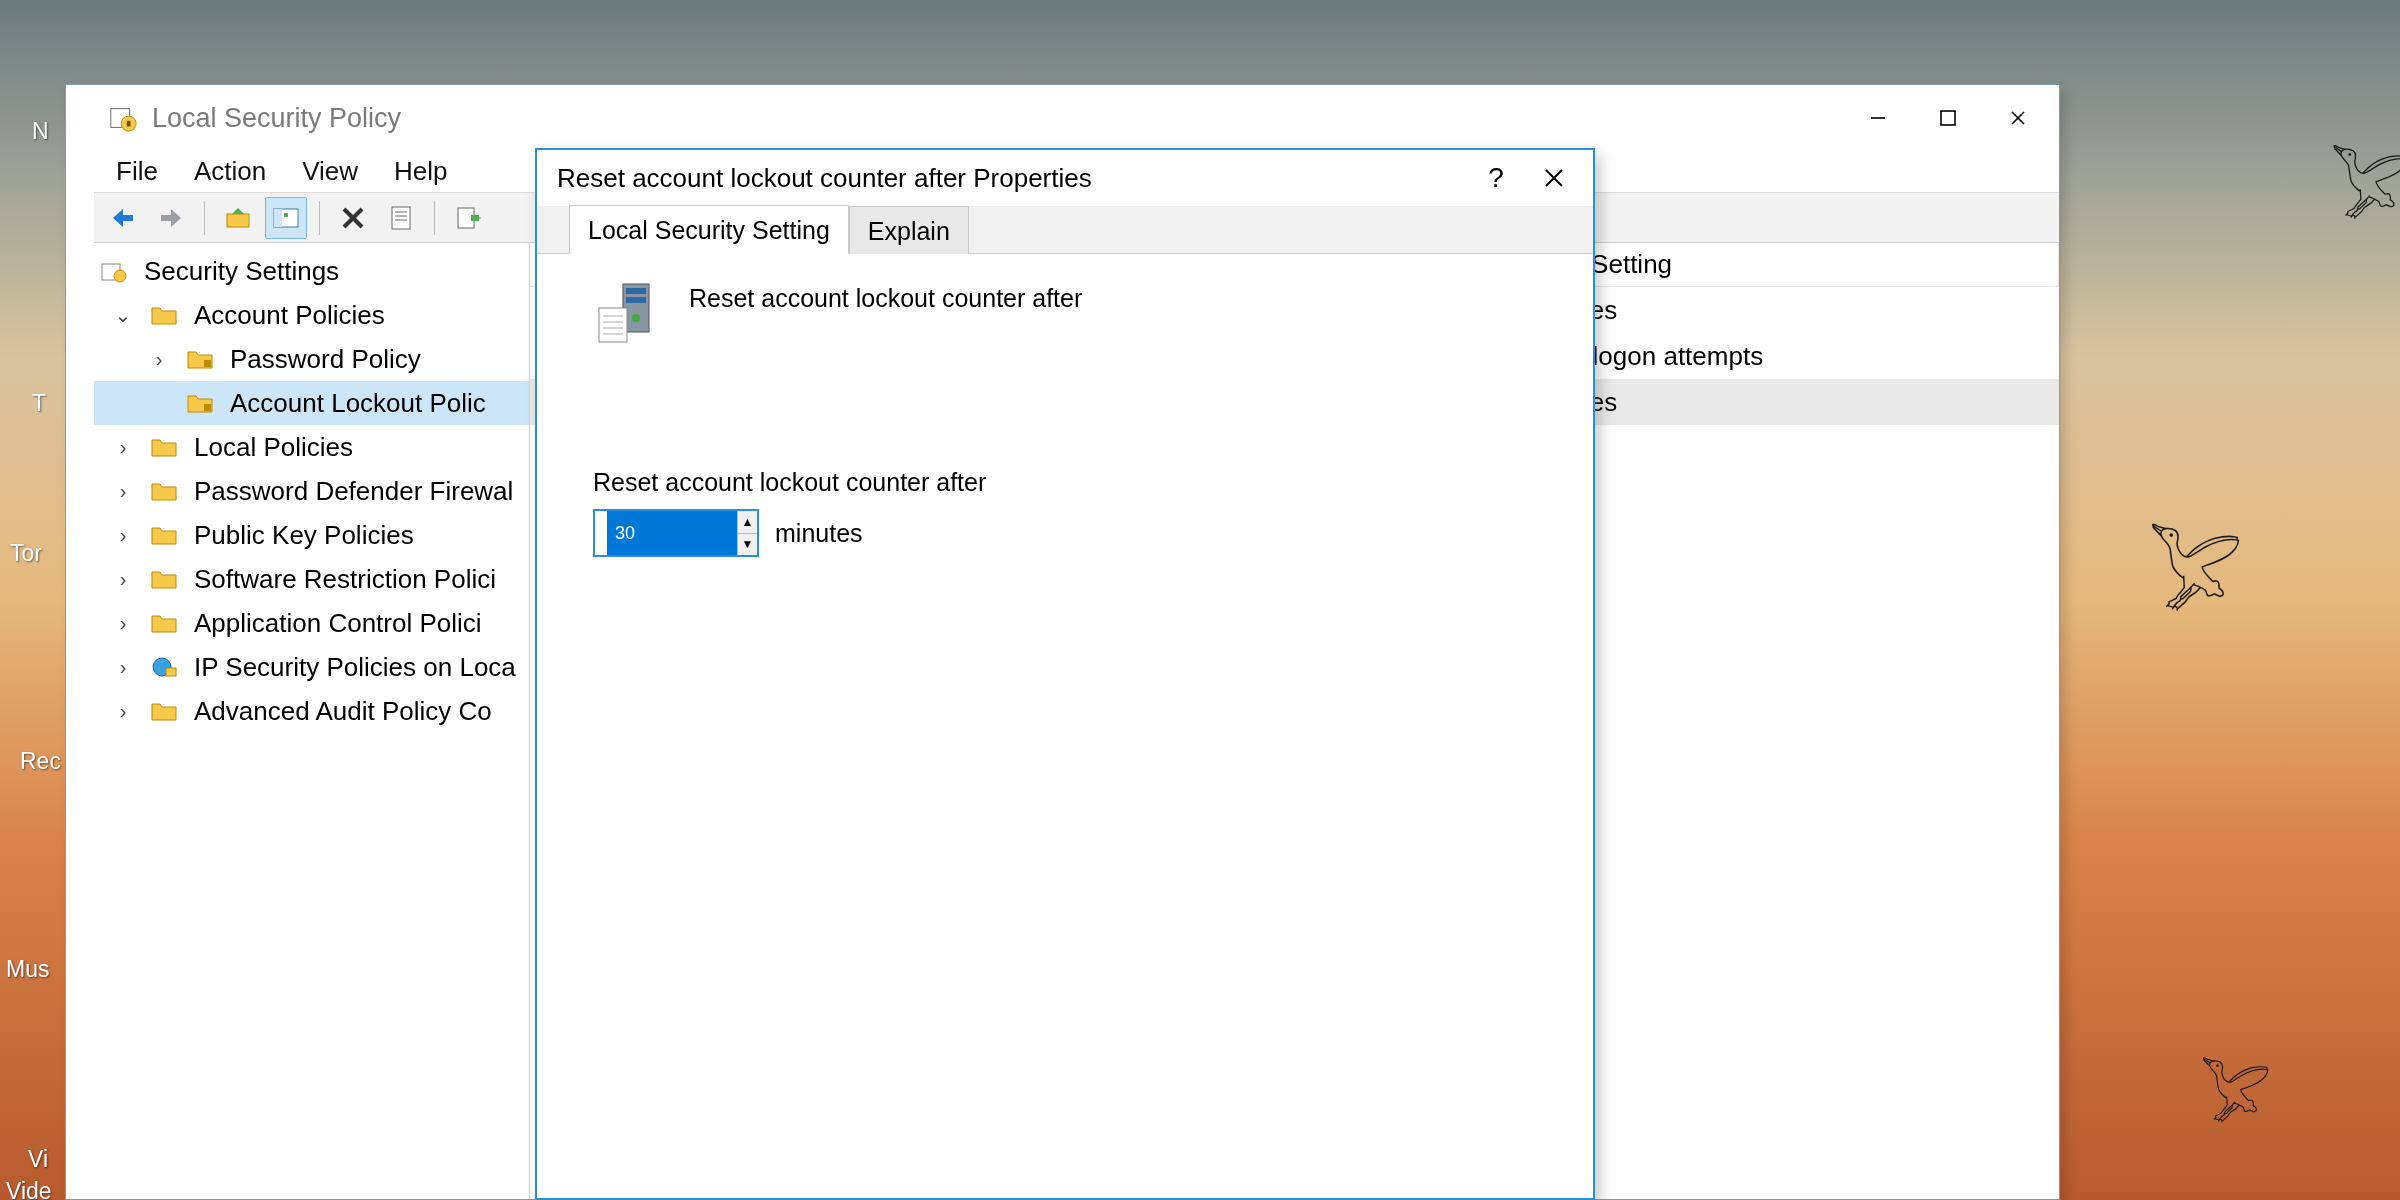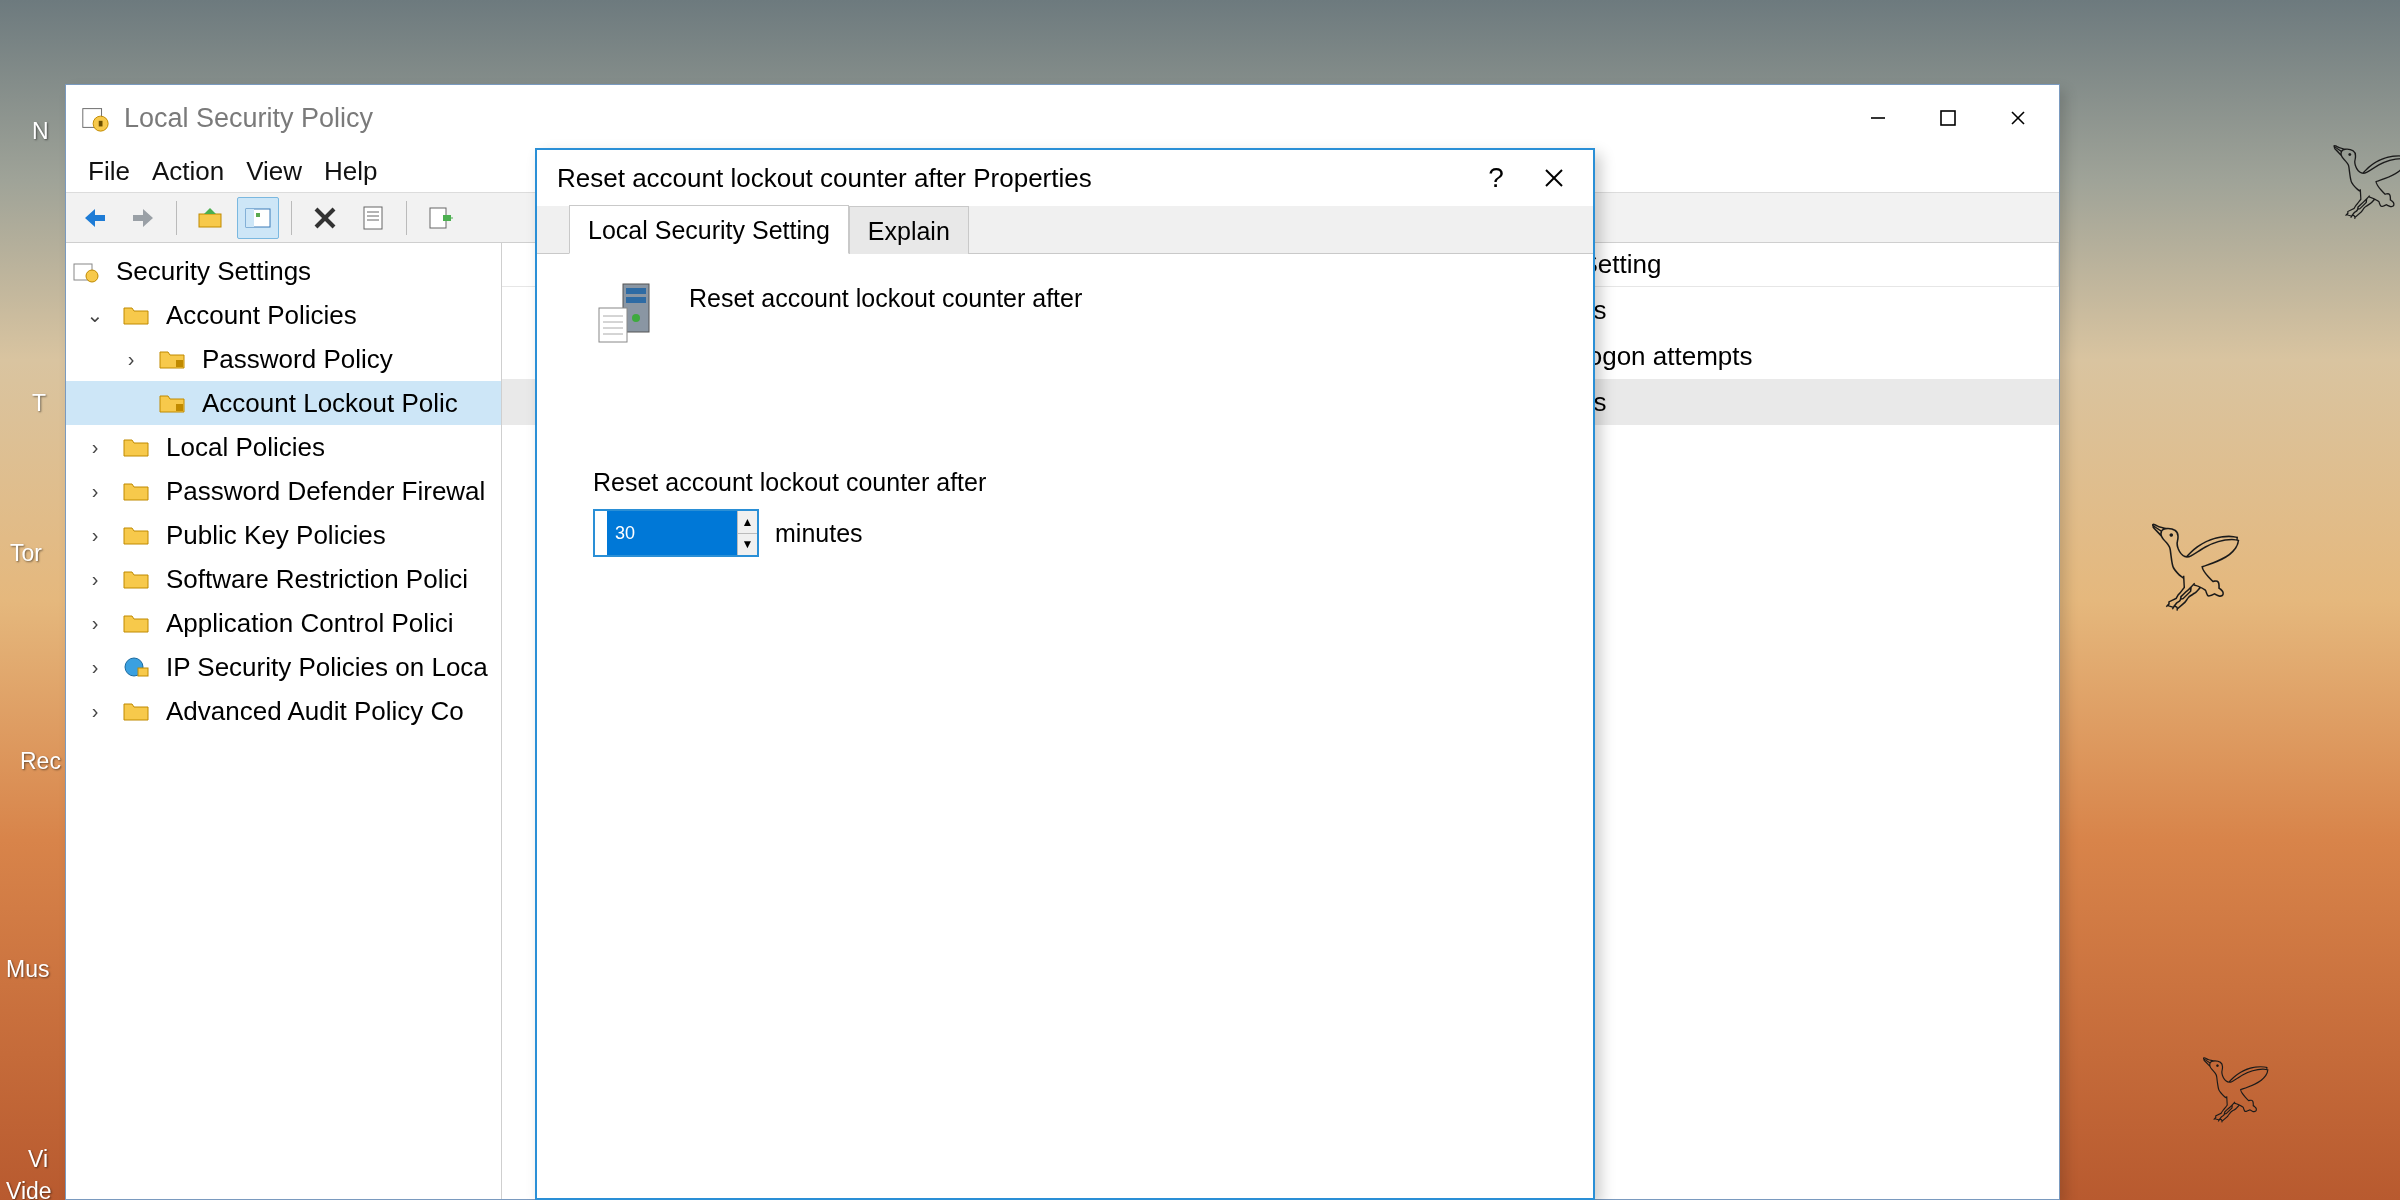--- a/index.html
+++ b/index.html
@@ -31,20 +31,21 @@
     position: absolute;
     top: 84px;
     left: 65px;
     width: 1995px;
     height: 1116px;
     background: #fff;
     border: 1px solid #7a9abf;
     box-shadow: 6px 6px 12px rgba(0,0,0,.15);
     display: flex;
     flex-direction: column;
+    padding-left: 28px;
   }
   .titlebar {
     height: 66px;
     display: flex;
     align-items: center;
     padding: 0 6px 0 14px;
     background: #fff;
   }
   .titlebar .app-icon {
     width: 30px; height: 30px;
@@ -56,21 +57,21 @@
   .win-btn {
     width: 70px; height: 52px;
     display: flex; align-items: center; justify-content: center;
     color: #333; font-size: 22px;
   }
 
   .menubar {
     height: 42px;
     display: flex;
     align-items: center;
-    gap: 22px;
+    gap: 36px;
     padding: 0 22px;
     font-size: 26px;
     color: #111;
     border-bottom: 1px solid #dcdcdc;
   }
   .menubar .menu-item { cursor: default; }
 
   .toolbar {
     height: 50px;
     background: #f2f2f2;

